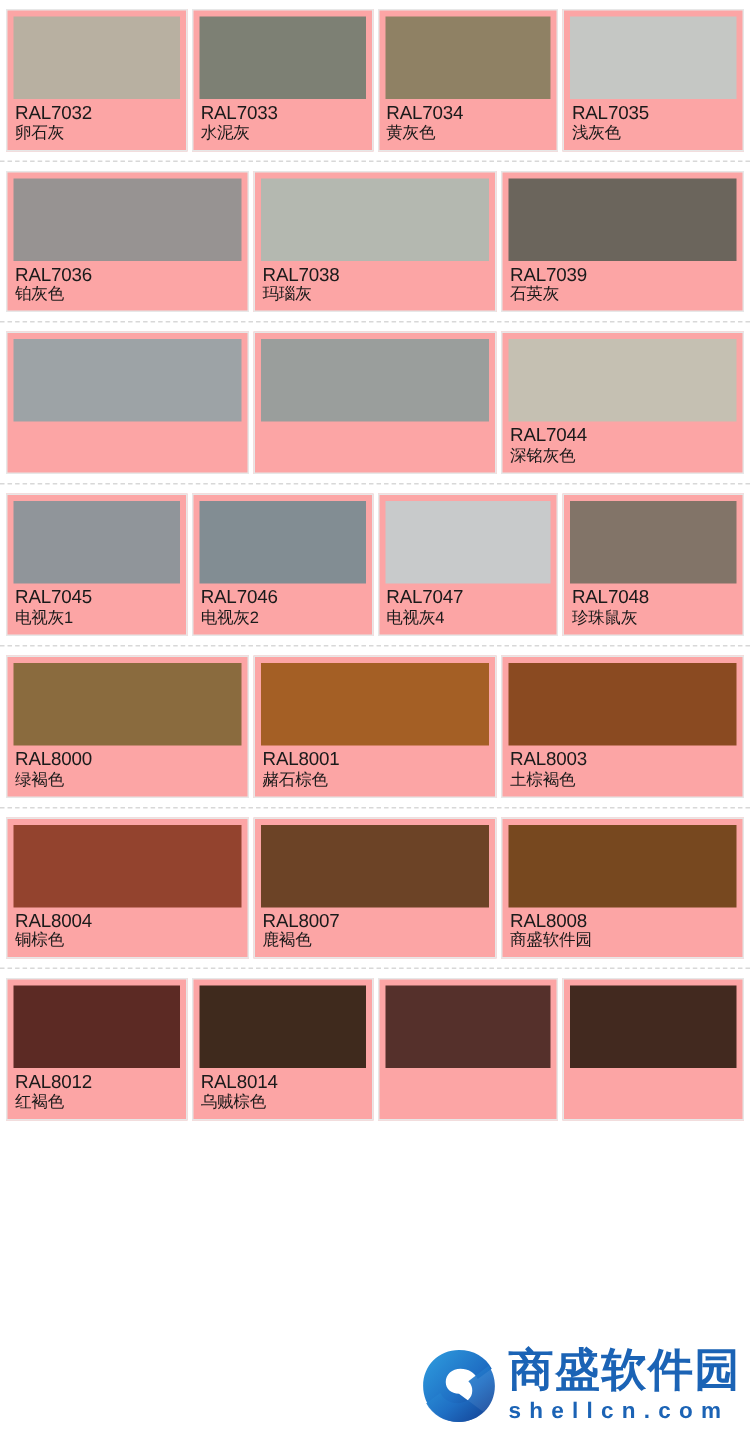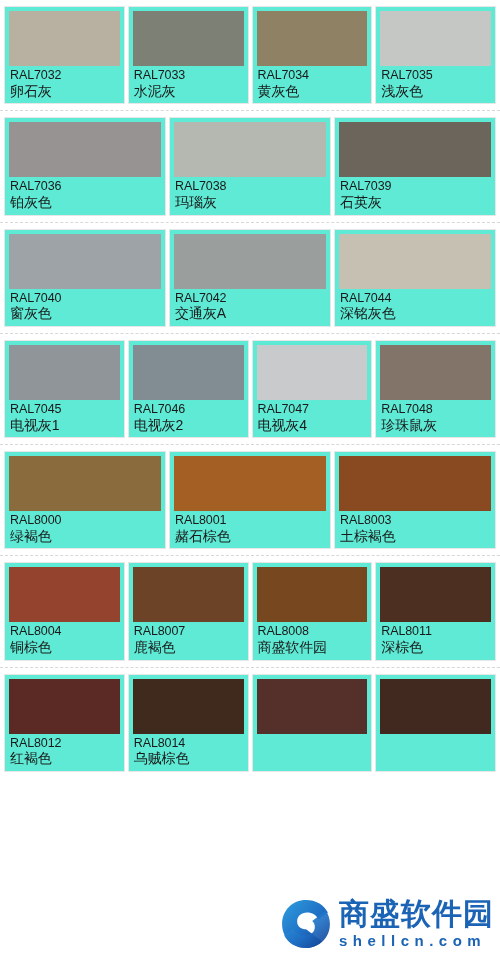--- a/index.html
+++ b/index.html
@@ -36,21 +36,21 @@
     left: 0;
     right: 0;
     bottom: 0;
     height: 0;
     border-bottom: 1px dashed #d8d8d8;
   }
   .swatch-row.last::after { border-bottom: none; }
 
   .swatch-card {
     flex: 1 1 0;
-    background: #5eead4;
+    background: #fca5a5;
     border: 1px solid #e7e7e7;
     box-sizing: border-box;
     padding: 4px 4px 2px 4px;
     margin-bottom: 7px;
     min-width: 0;
   }
 
   .swatch-color {
     width: 100%;
     height: 55px;
@@ -63,21 +63,21 @@
   }
 
   .swatch-code {
     font-size: 12.5px;
     color: #1a1a1a;
     white-space: nowrap;
     letter-spacing: -0.1px;
   }
 
   .swatch-name {
-    font-size: 14px;
+    font-size: 11px;
     color: #1a1a1a;
     white-space: nowrap;
     letter-spacing: -0.1px;
   }
 
   
   #watermark {
     position: absolute;
     right: 6px;
     bottom: 6px;
@@ -167,31 +167,23 @@
         <div class="swatch-color" style="background: rgb(107, 101, 92);"></div>
         <div class="swatch-labels">
           <div class="swatch-code">RAL7039</div>
           <div class="swatch-name">石英灰</div>
         </div>
       </div>
     </div>
     <div class="swatch-row">
       <div class="swatch-card">
         <div class="swatch-color" style="background: rgb(157, 163, 166);"></div>
-        <div class="swatch-labels">
-          <div class="swatch-code">RAL7040</div>
-          <div class="swatch-name">窗灰色</div>
-        </div>
       </div>
       <div class="swatch-card">
         <div class="swatch-color" style="background: rgb(154, 158, 156);"></div>
-        <div class="swatch-labels">
-          <div class="swatch-code">RAL7042</div>
-          <div class="swatch-name">交通灰A</div>
-        </div>
       </div>
       <div class="swatch-card">
         <div class="swatch-color" style="background: rgb(197, 192, 178);"></div>
         <div class="swatch-labels">
           <div class="swatch-code">RAL7044</div>
           <div class="swatch-name">深铭灰色</div>
         </div>
       </div>
     </div>
     <div class="swatch-row">
@@ -260,27 +252,20 @@
         <div class="swatch-labels">
           <div class="swatch-code">RAL8007</div>
           <div class="swatch-name">鹿褐色</div>
         </div>
       </div>
       <div class="swatch-card">
         <div class="swatch-color" style="background: rgb(119, 72, 31);"></div>
         <div class="swatch-labels">
           <div class="swatch-code">RAL8008</div>
           <div class="swatch-name">商盛软件园</div>
-        </div>
-      </div>
-      <div class="swatch-card">
-        <div class="swatch-color" style="background: rgb(76, 47, 32);"></div>
-        <div class="swatch-labels">
-          <div class="swatch-code">RAL8011</div>
-          <div class="swatch-name">深棕色</div>
         </div>
       </div>
     </div>
     <div class="swatch-row last">
       <div class="swatch-card">
         <div class="swatch-color" style="background: rgb(92, 42, 36);"></div>
         <div class="swatch-labels">
           <div class="swatch-code">RAL8012</div>
           <div class="swatch-name">红褐色</div>
         </div>

